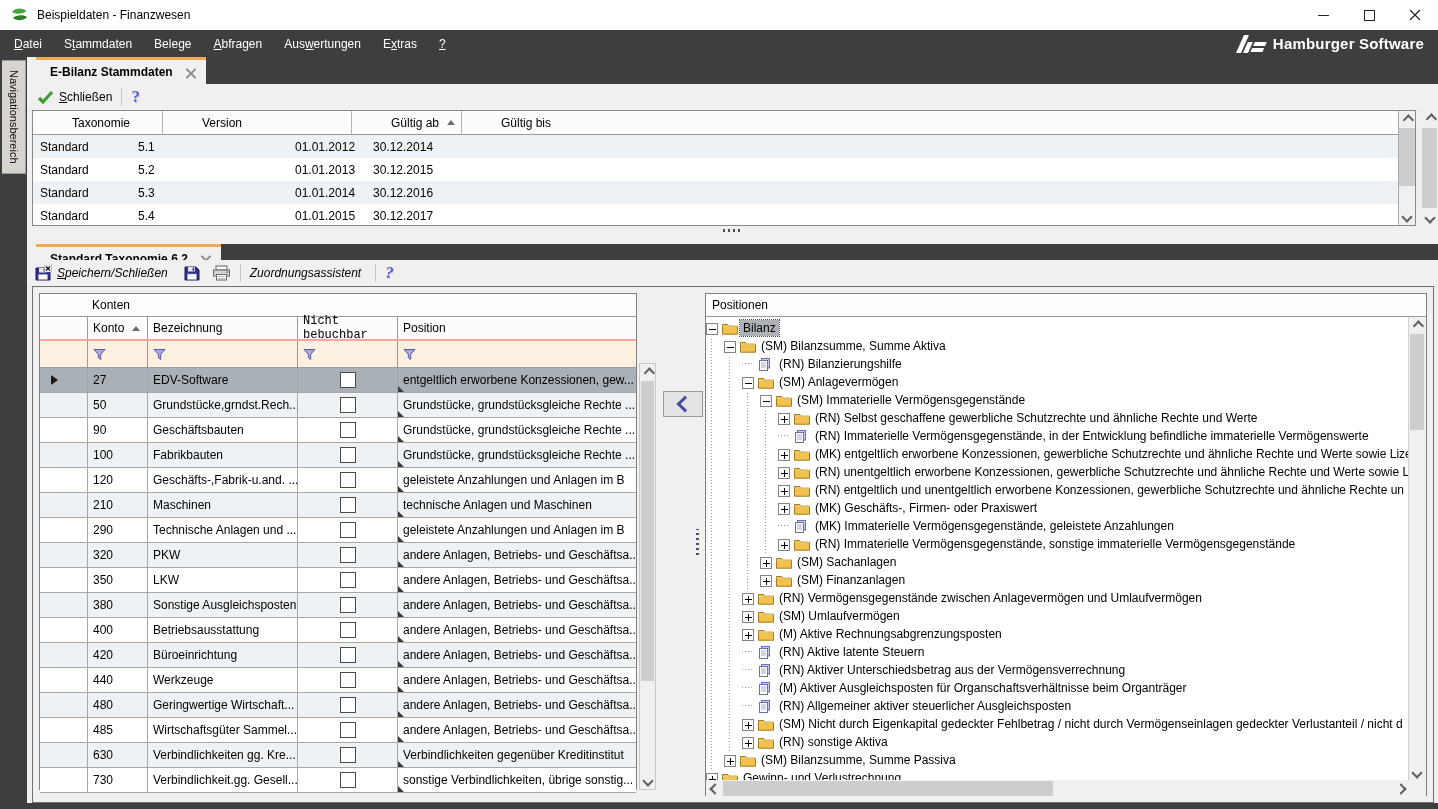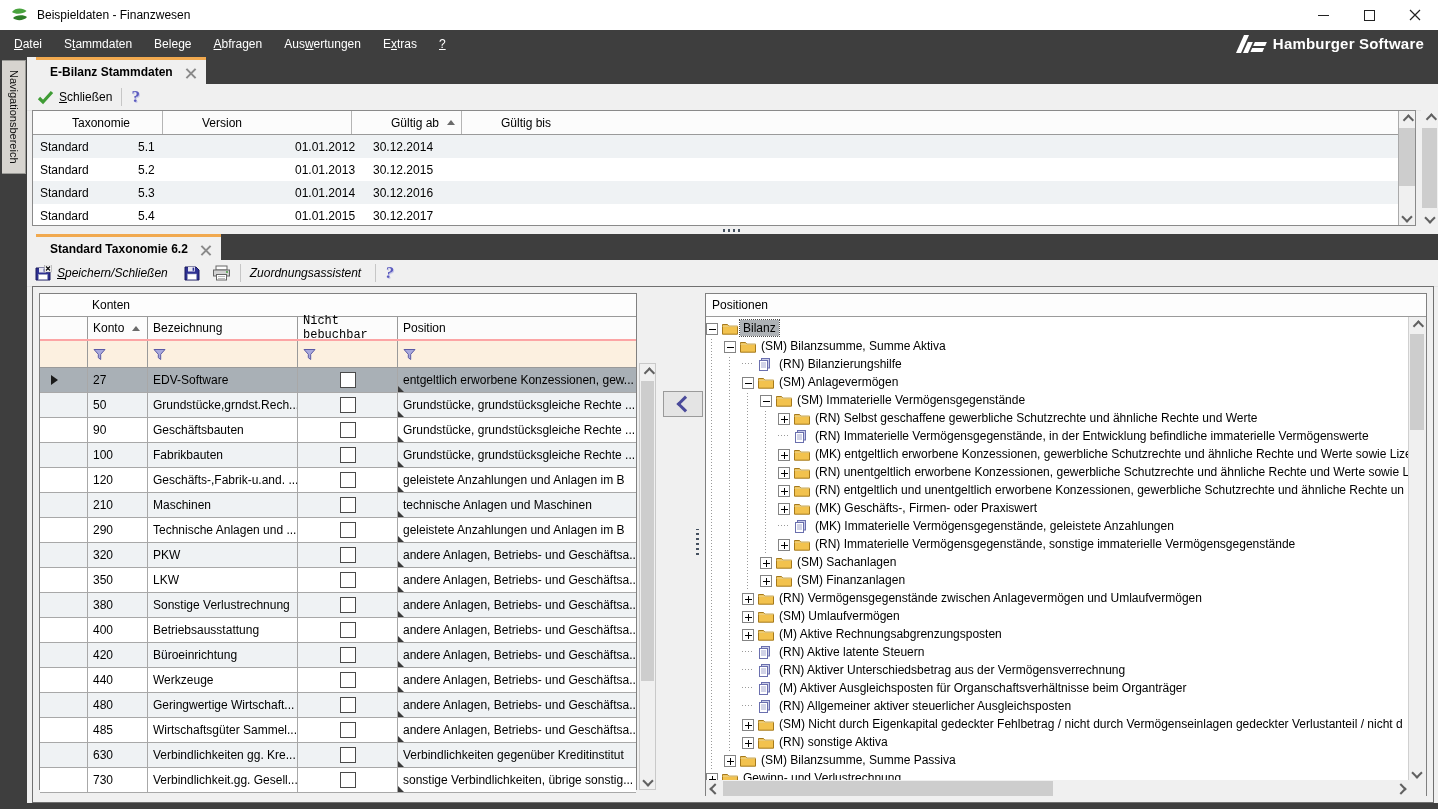--- a/index.html
+++ b/index.html
@@ -33,21 +33,21 @@
   .nav-tab{position:absolute;left:2px;top:3px;width:23px;height:112px;background:#d7d4cf;
     border:1px solid #9a9a96;border-left:none;display:flex;align-items:center;justify-content:center;}
   .nav-tab span{writing-mode:vertical-rl;font-size:11px;color:#111;}
 
   
   .content{position:absolute;left:27px;top:57px;width:1411px;height:752px;background:#f0f0f0;}
 
   
   .tabrow{position:absolute;left:0;width:100%;height:27px;
     background:linear-gradient(to right,#f0f0f0 0px,#f0f0f0 9px,#3e3e3e 9px);}
-  .tabrow.r1{top:0;} .tabrow.r2{top:177px;}
+  .tabrow.r1{top:0;} .tabrow.r2{top:187px;}
   .tab-active{position:absolute;left:9px;top:0;height:27px;background:#f0f0f0;
     border-top:3px solid #f1a94f;display:flex;align-items:center;padding:0 10px 0 14px;gap:12px;box-sizing:border-box;}
   .tab-label{font-size:12px;font-weight:bold;color:#000;white-space:nowrap;}
   .tab-close{width:11px;height:11px;position:relative;cursor:default;}
   .tab-close:before,.tab-close:after{content:"";position:absolute;left:5px;top:0;width:2px;height:13px;background:#8a8a8a;}
   .tab-close:before{transform:rotate(45deg);} .tab-close:after{transform:rotate(-45deg);}
 
   
   .toolbar{position:absolute;left:0;width:100%;display:flex;align-items:center;background:#f0f0f0;font-size:12px;}
   .toolbar.t1{top:27px;height:26px;border-bottom:1px solid #e3e3e3;}
@@ -471,21 +471,21 @@
               <div class="cell kc-konto">350</div>
               <div class="cell kc-bez">LKW</div>
               <div class="cell kc-chk center">
                 <div class="checkbox"></div>
               </div>
               <div class="cell kc-pos last k-pos-cell">andere Anlagen, Betriebs- und Geschäftsa...</div>
             </div>
             <div class="k-row alt">
               <div class="cell kc-sel"></div>
               <div class="cell kc-konto">380</div>
-              <div class="cell kc-bez">Sonstige Verlustrechnung</div>
+              <div class="cell kc-bez">Sonstige Ausgleichsposten</div>
               <div class="cell kc-chk center">
                 <div class="checkbox"></div>
               </div>
               <div class="cell kc-pos last k-pos-cell">andere Anlagen, Betriebs- und Geschäftsa...</div>
             </div>
             <div class="k-row">
               <div class="cell kc-sel"></div>
               <div class="cell kc-konto">400</div>
               <div class="cell kc-bez">Betriebsausstattung</div>
               <div class="cell kc-chk center">

